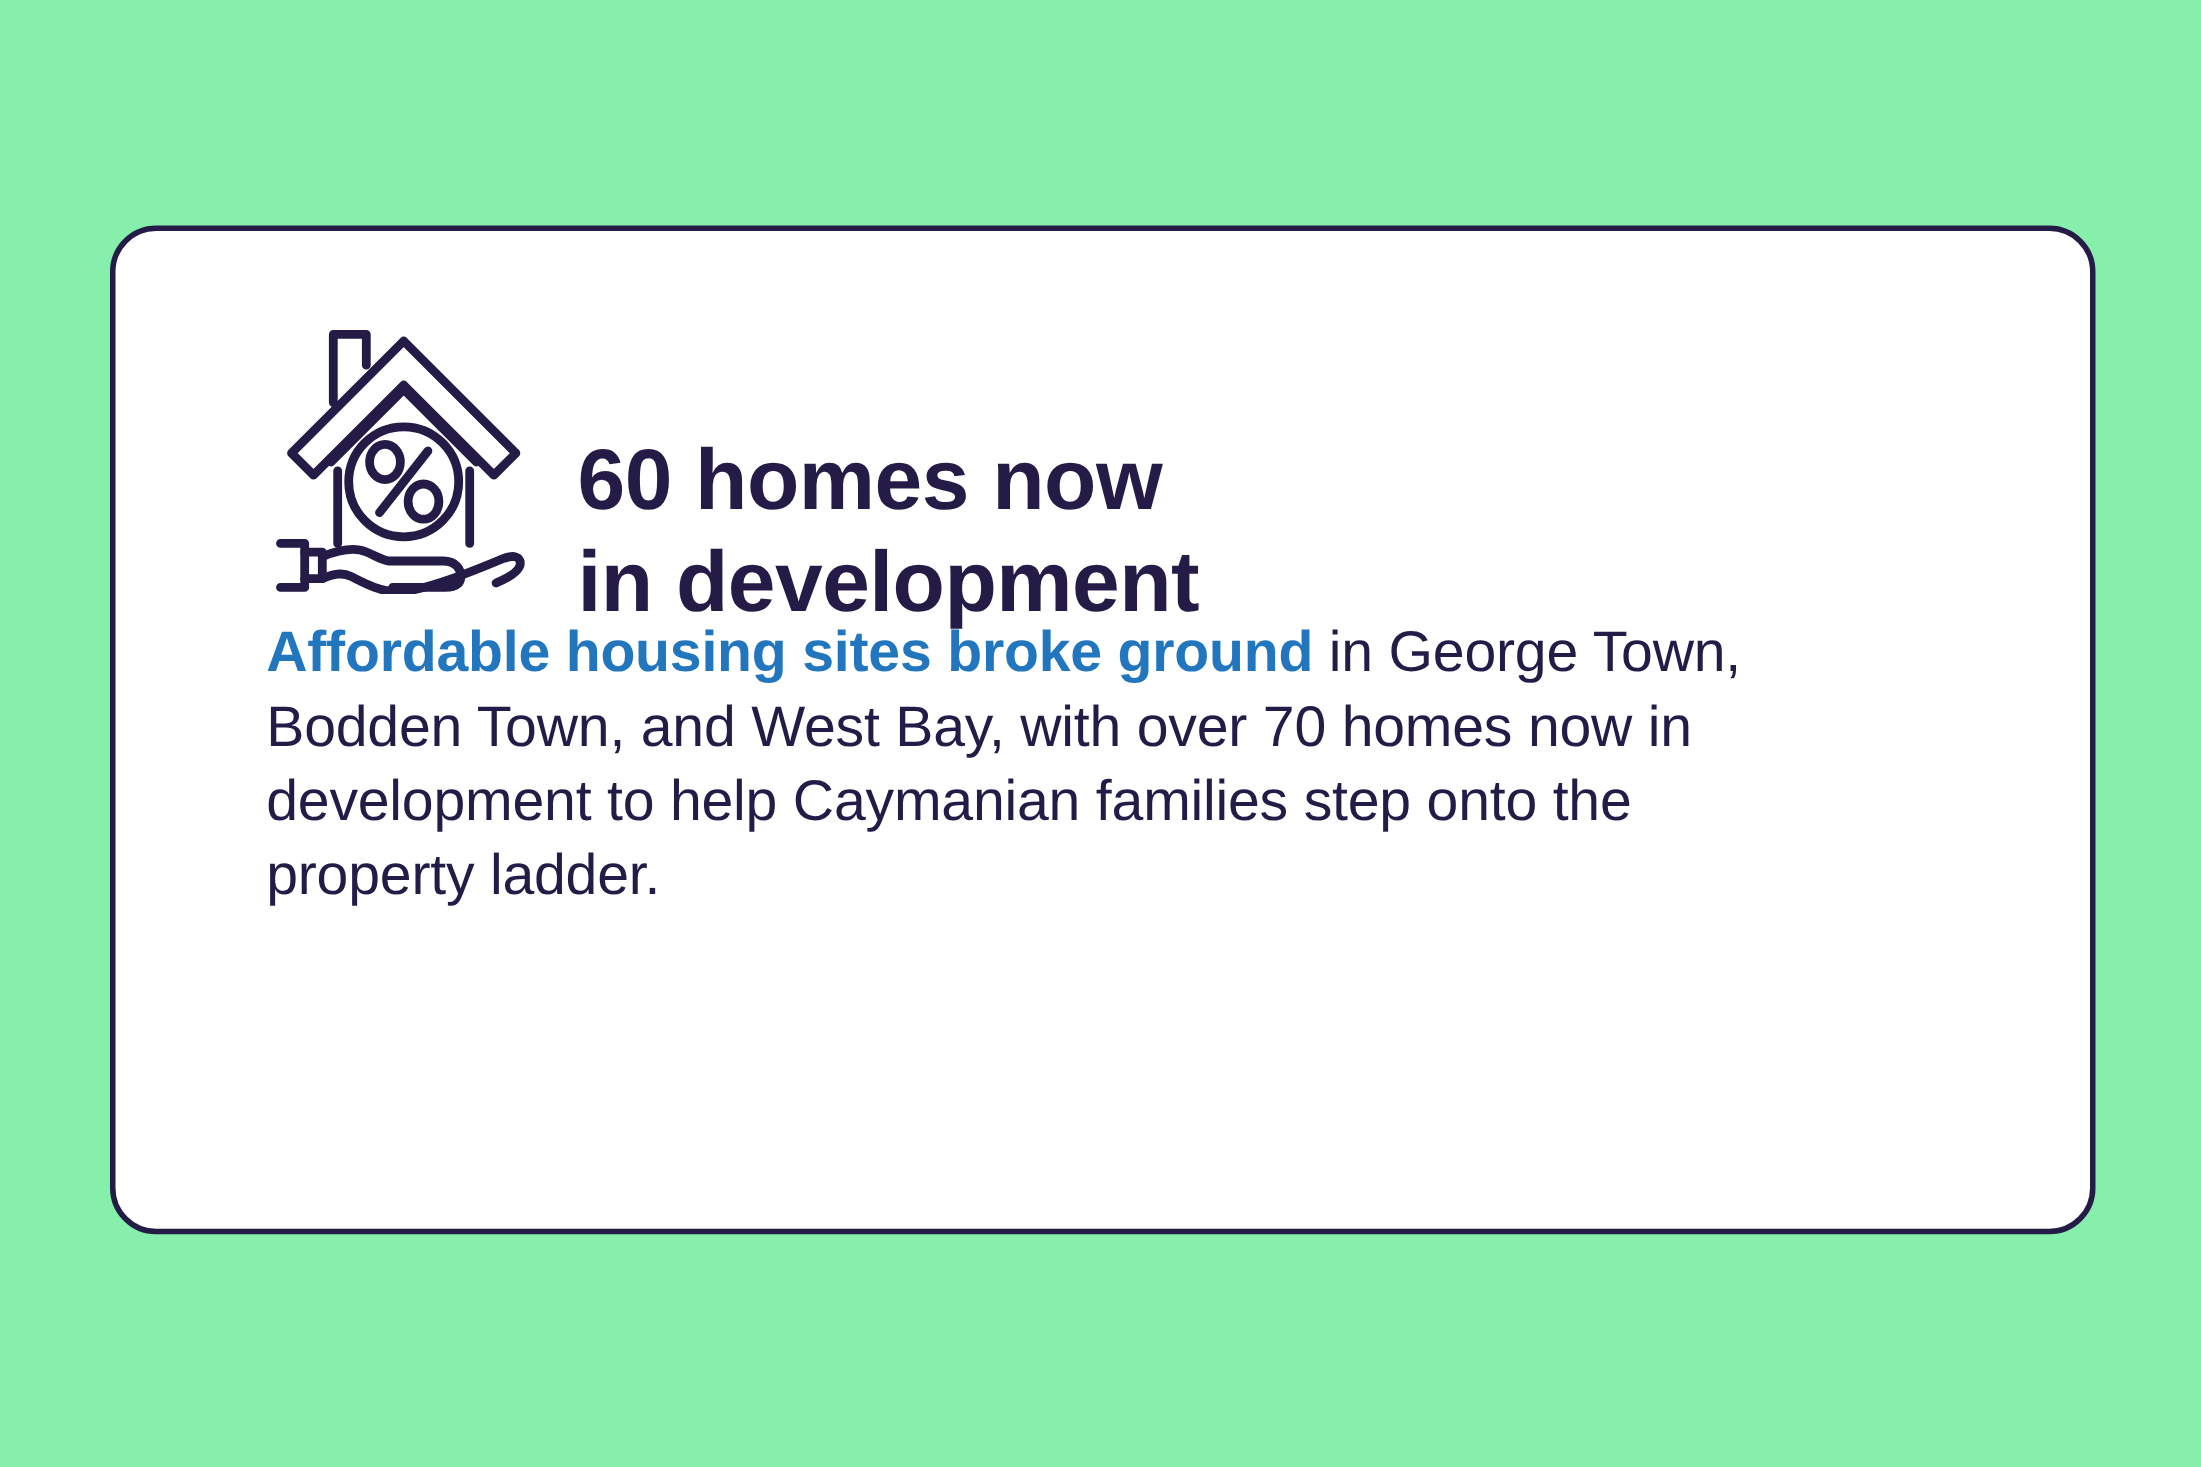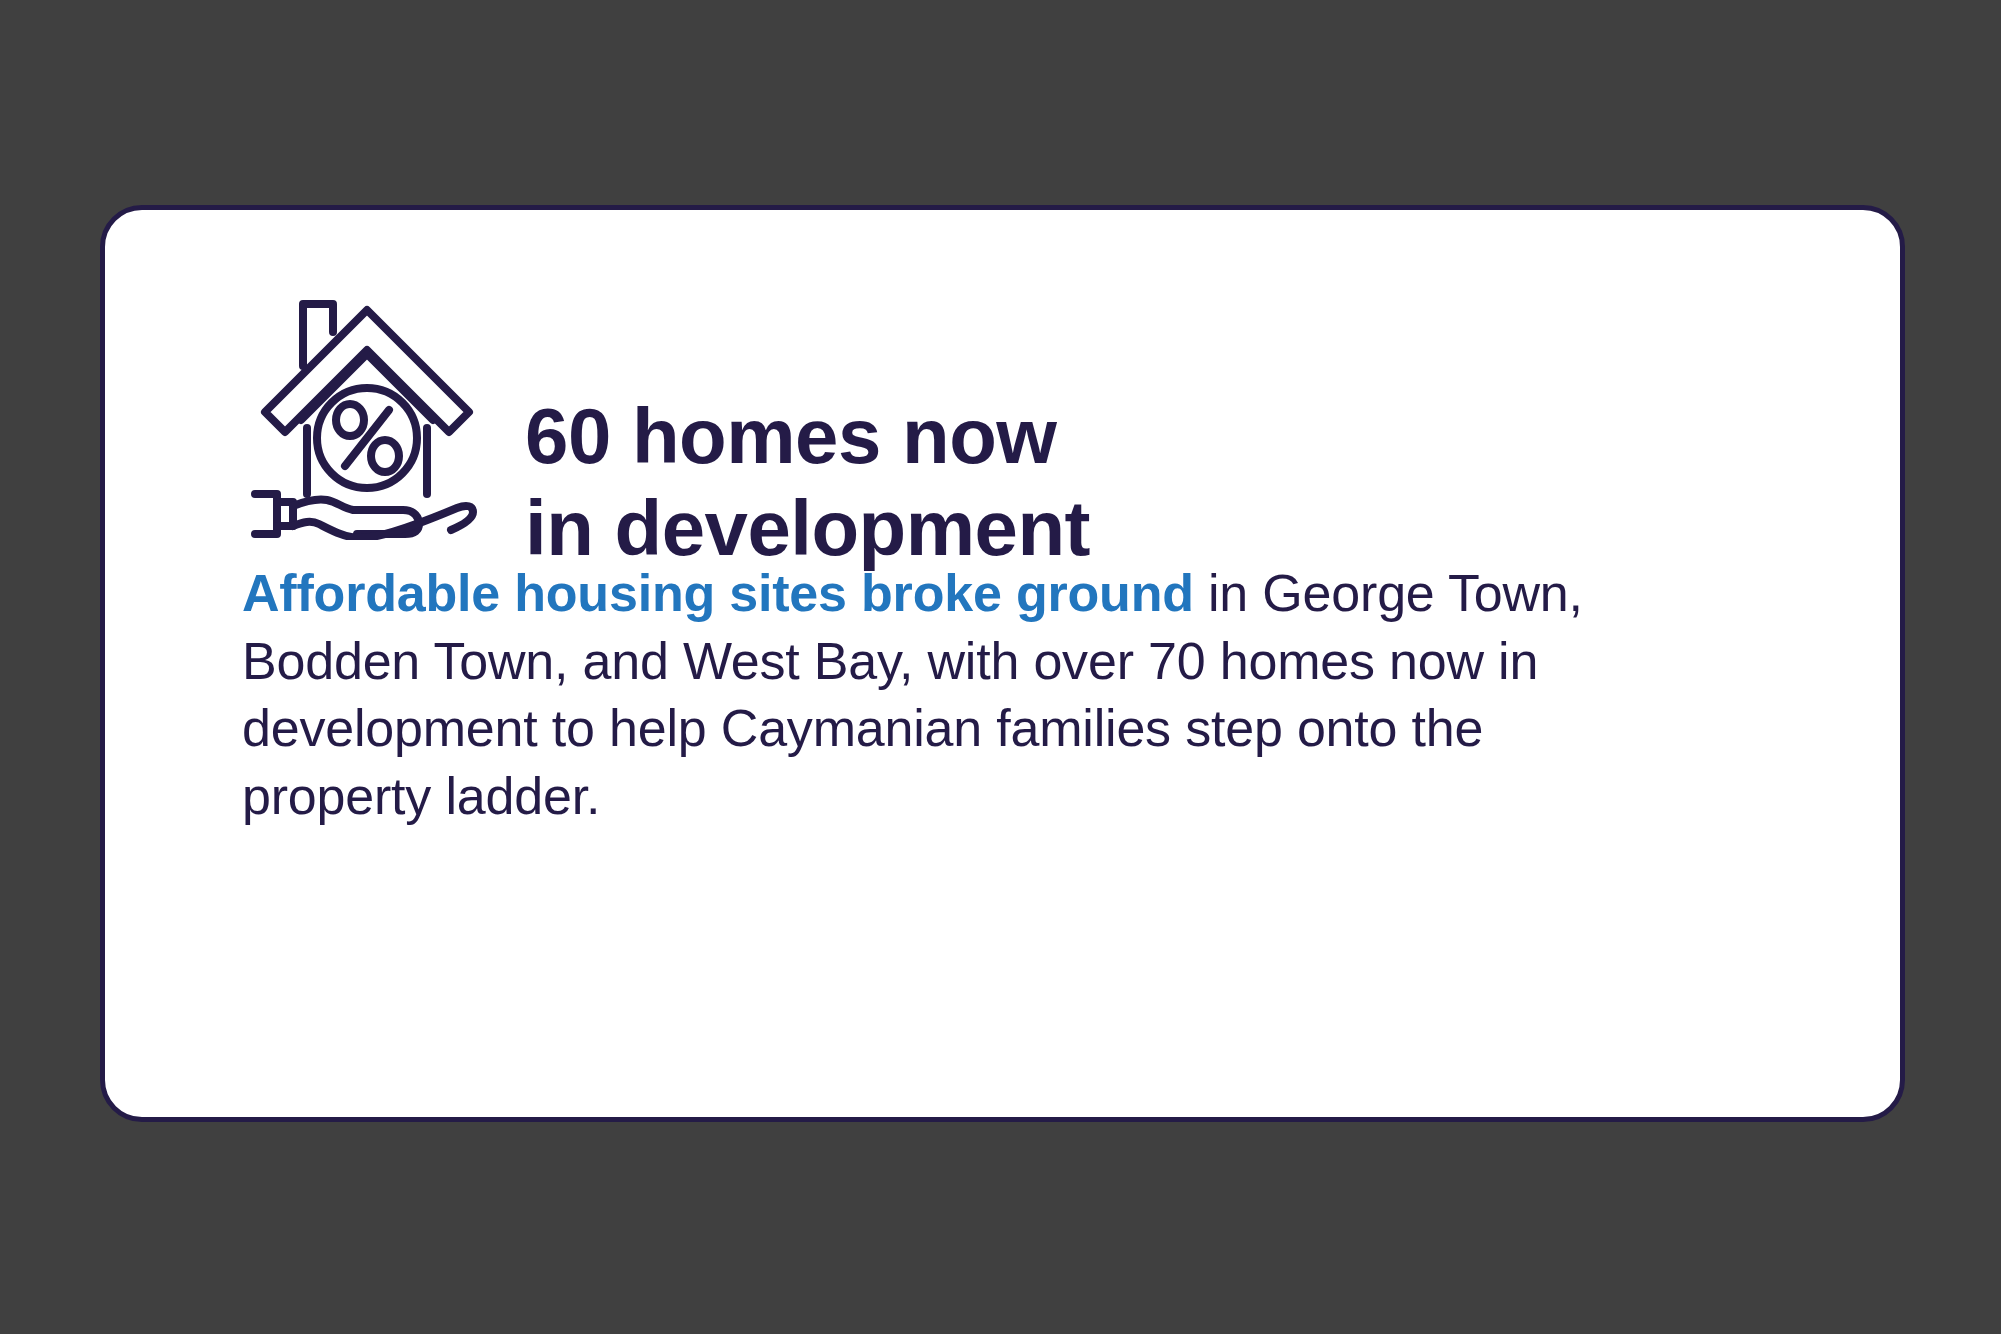--- a/index.html
+++ b/index.html
@@ -13,21 +13,21 @@
     height: 1334px;
     font-family: "Liberation Sans", sans-serif;
     -webkit-font-smoothing: antialiased;
     overflow: hidden;
   }
 
   .stage {
     position: relative;
     width: 2001px;
     height: 1334px;
-    background: #404040;
+    background: #86efac;
   }
 
   
   .card {
     position: absolute;
     left: 100px;
     top: 205px;
     width: 1805px;
     height: 917px;
     box-sizing: border-box;

